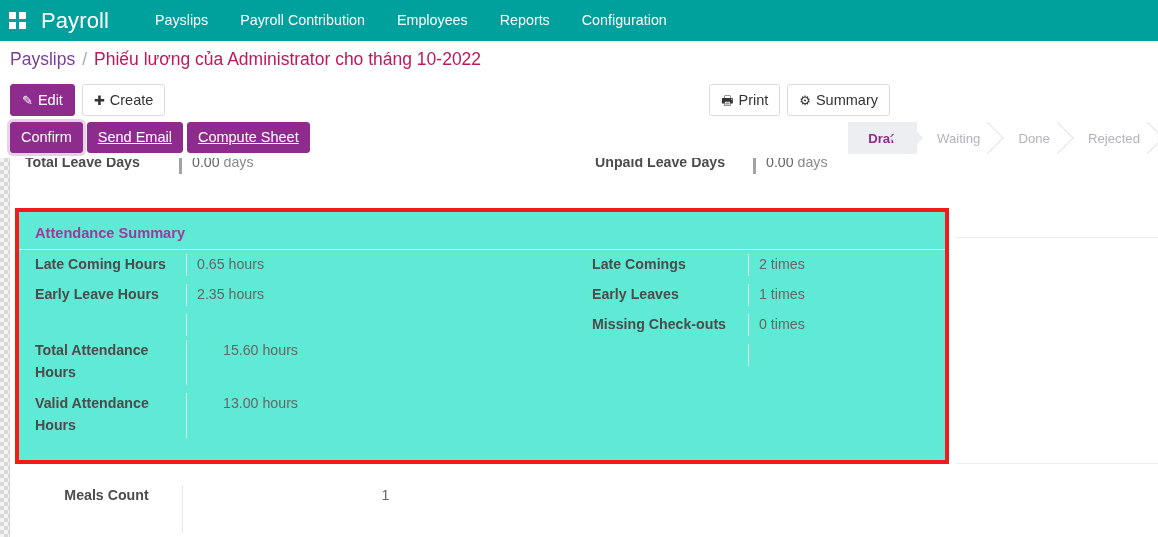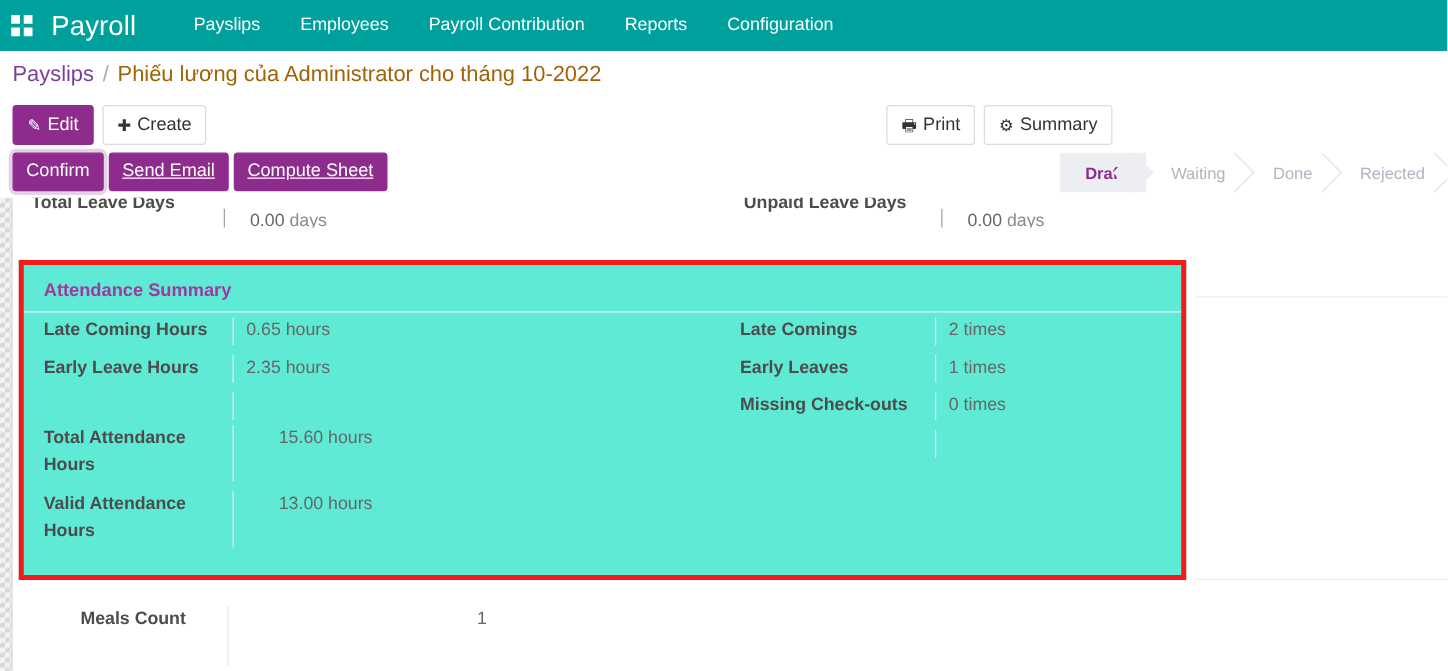--- a/index.html
+++ b/index.html
@@ -58,21 +58,21 @@
     background: #ffffff;
   }
   .bc-link {
     font-size: 17.5px;
     color: #7C3F98;
     cursor: pointer;
   }
   .bc-sep { font-size: 17.5px; color: #aaa; margin: 0 7px; }
   .bc-current {
     font-size: 17.5px;
-    color: #a16207;
+    color: #be185d;
   }
 
   
   .ctrl-row {
     height: 44px;
     display: flex;
     align-items: center;
     padding: 0 10px;
     position: relative;
     background: #ffffff;
@@ -220,26 +220,25 @@
     font-size: 14.2px;
     font-weight: bold;
     color: #4c4c4c;
     width: 168px;
     padding-left: 14px;
     line-height: 1.52;
   }
   .fvalue {
     font-size: 14.2px;
     color: #666666;
-    border-left: 1px solid #a3a3a3;
-    padding-left: 20px;
+    border-left: 3px solid #a3a3a3;
+    padding-left: 10px;
     flex: 1;
     line-height: 1.52;
     align-self: stretch;
-    margin-top: 15px;
   }
   .fvalue .unit { color: #8a8a8a; }
   .fcell.right .flabel { width: 170px; padding-left: 12px; }
 
   
   .clipped-row {
     position: absolute;
     top: -12px; left: 0; right: 0;
     height: 36px;
     overflow: hidden;
@@ -313,22 +312,22 @@
   <div class="navbar">
     <div class="apps-icon">
       <i></i>
         <i></i>
         <i></i>
         <i></i>
     </div>
     <div class="brand">Payroll</div>
     <div class="menu">
       <div class="menu-item">Payslips</div>
+      <div class="menu-item">Payroll Contribution</div>
       <div class="menu-item">Employees</div>
-      <div class="menu-item">Payroll Contribution</div>
       <div class="menu-item">Reports</div>
       <div class="menu-item">Configuration</div>
     </div>
   </div>
 
   <div class="breadcrumb-row">
     <span class="bc-link">Payslips</span>
     <span class="bc-sep">/</span>
     <span class="bc-current">Phiếu lương của Administrator cho tháng 10-2022</span>
   </div>

